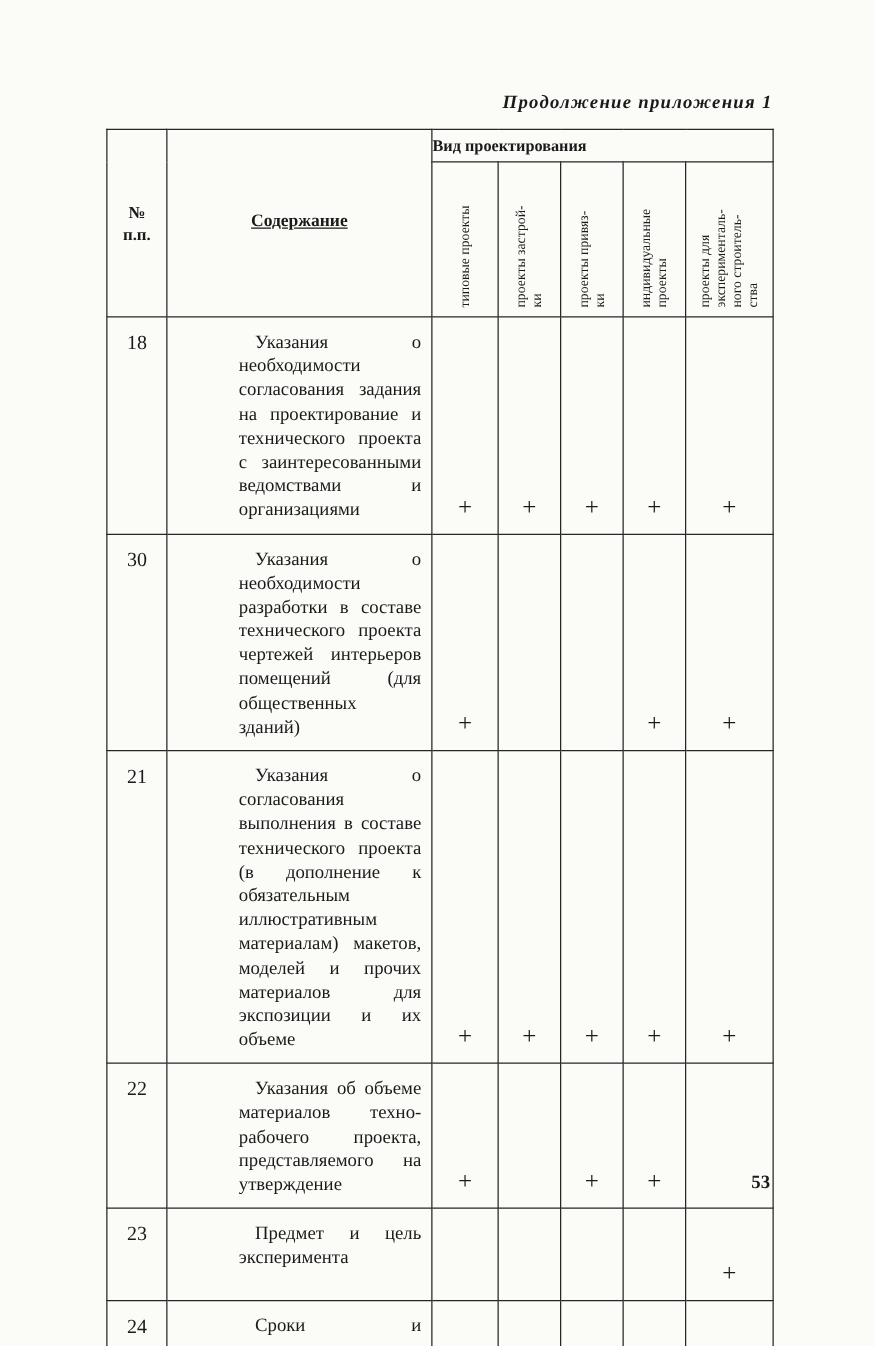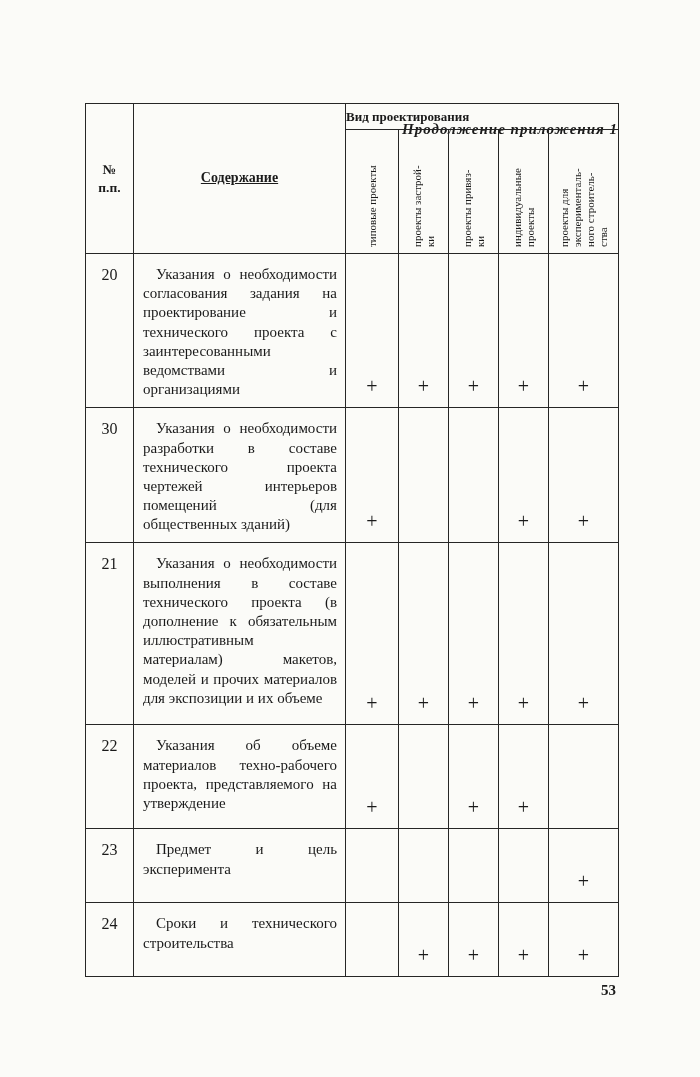--- a/index.html
+++ b/index.html
@@ -15,21 +15,20 @@
     overflow: hidden;
   }
   .running-header {
     position: absolute;
     top: 74px;
     right: 82px;
     font-size: 15px;
     font-style: italic;
     font-weight: bold;
     letter-spacing: 1px;
-    margin-top: 47px;
   }
   table.doc-table {
     position: absolute;
     top: 103px;
     left: 85px;
     width: 533px;
     border-collapse: collapse;
     table-layout: fixed;
   }
   table.doc-table, .doc-table th, .doc-table td {
@@ -73,36 +72,36 @@
     padding-top: 12px;
     font-size: 16px;
   }
   td.content {
     vertical-align: top;
     padding: 11px 8px 8px 9px;
     font-size: 15px;
     line-height: 1.28;
     text-align: justify;
   }
-  td.content .para { text-indent: 13px; }
+  td.content .para { text-indent: 13px; margin-left: 48px; }
   td.mark {
     vertical-align: bottom;
     text-align: center;
     padding-bottom: 9px;
     font-size: 20px;
   }
   tr.r19 { height: 152px; }
   tr.r20 { height: 134px; }
   tr.r21 { height: 182px; }
   tr.r22 { height: 104px; }
   tr.r23 { height: 74px; }
   tr.r24 { height: 74px; }
   .page-number {
     position: absolute;
-    top: 982px;
+    top: 938px;
     right: 84px;
     font-size: 15px;
     font-weight: bold;
   }
 </style>
 </head>
 <body>
 
 <div class="page">
 
@@ -134,21 +133,21 @@
         <th class="th-vert"><span class="vh">индивидуальные
 проекты</span></th>
         <th class="th-vert"><span class="vh">проекты для
 эксперименталь-
 ного строитель-
 ства</span></th>
       </tr>
     </thead>
     <tbody>
       <tr class="r19">
-        <td class="num">20</td>
+        <td class="num">18</td>
         <td class="content">
             <div class="para">Указания о необходимости согласования задания на проектирование и технического проекта с заинтересованными ведомствами и организациями</div>
           </td>
         <td class="mark">+</td>
         <td class="mark">+</td>
         <td class="mark">+</td>
         <td class="mark">+</td>
         <td class="mark">+</td>
       </tr>
       <tr class="r20">
@@ -158,21 +157,21 @@
           </td>
         <td class="mark">+</td>
         <td class="mark"></td>
         <td class="mark"></td>
         <td class="mark">+</td>
         <td class="mark">+</td>
       </tr>
       <tr class="r21">
         <td class="num">21</td>
         <td class="content">
-            <div class="para">Указания о необходимости выполнения в составе технического проекта (в дополнение к обязательным иллюстративным материалам) макетов, моделей и прочих материалов для экспозиции и их объеме</div>
+            <div class="para">Указания о согласования выполнения в составе технического проекта (в дополнение к обязательным иллюстративным материалам) макетов, моделей и прочих материалов для экспозиции и их объеме</div>
           </td>
         <td class="mark">+</td>
         <td class="mark">+</td>
         <td class="mark">+</td>
         <td class="mark">+</td>
         <td class="mark">+</td>
       </tr>
       <tr class="r22">
         <td class="num">22</td>
         <td class="content">

